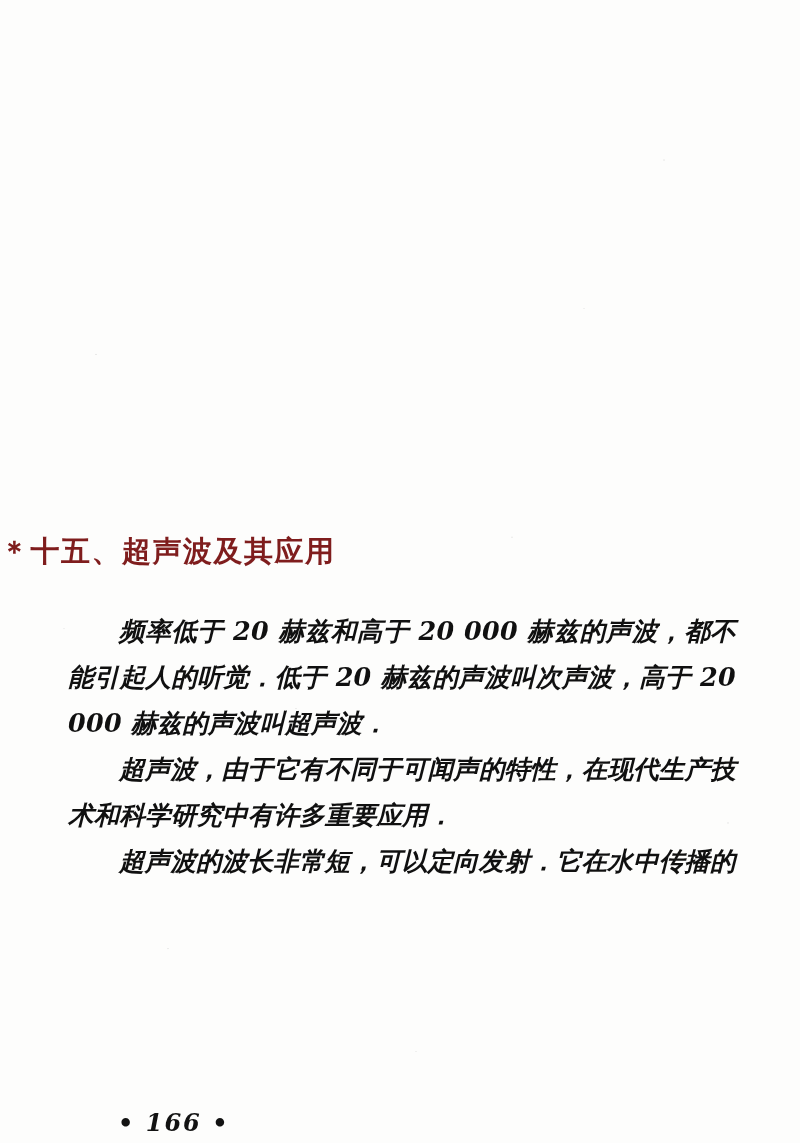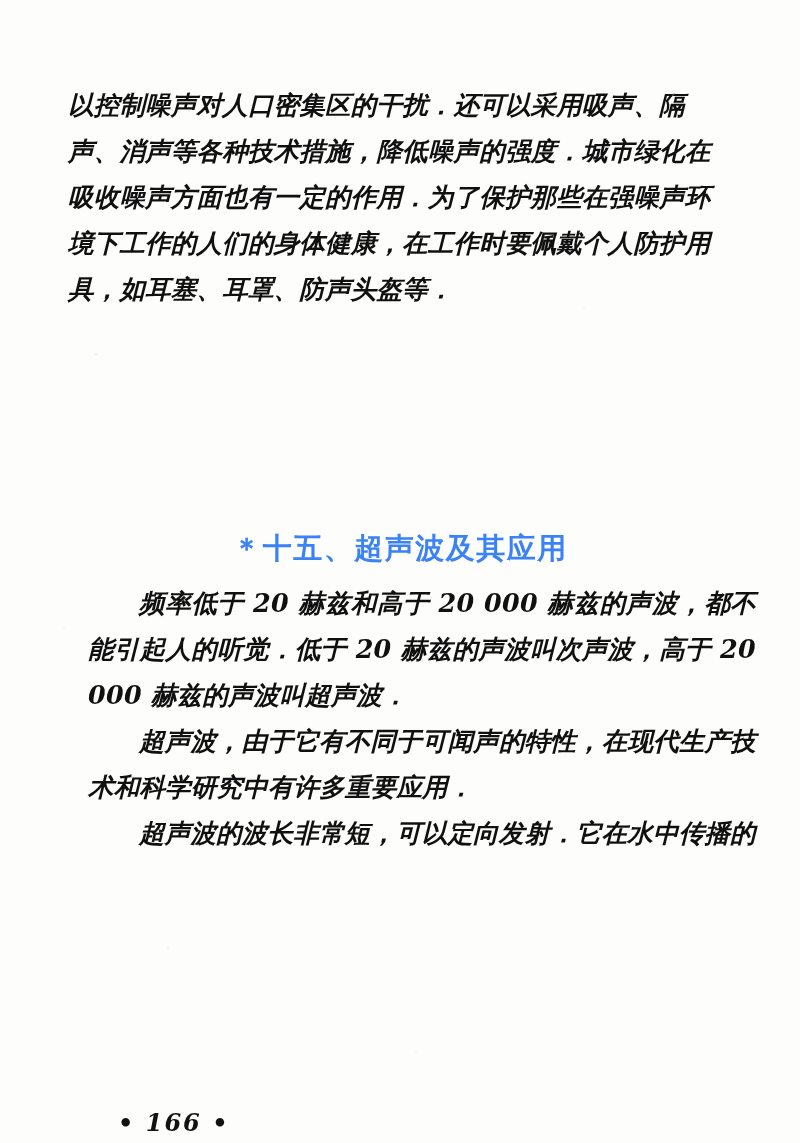--- a/index.html
+++ b/index.html
@@ -47,31 +47,31 @@
     text-indent: 0;
   }
   p.para.indent { text-indent: 2em; }
   p.para:last-child { text-align: left; }
 
   .heading {
     position: absolute;
     left: 0;
     top: 505px;
     width: 800px;
-    text-align: center;
-    color: #3b82f6;
+    text-align: left;
+    color: #7f1d1d;
     font-size: 29px;
     line-height: 44px;
     font-weight: 900;
     letter-spacing: 1.5px;
-    font-family: Liberation Mono, monospace;
+    font-family: Liberation Serif, serif;
   }
 
   .block-a { position: absolute; left: 68px; top: 82px; width: 668px; }
-  .block-b { position: absolute; left: 68px; top: 580px; width: 668px; margin-left: 20px; }
+  .block-b { position: absolute; left: 68px; top: 608px; width: 668px; }
 
   .footer {
     position: absolute;
     left: 118px;
     top: 1060px;
     color: #121212;
     font-size: 24px;
     font-weight: 800;
     font-style: italic;
     letter-spacing: 2px;
@@ -80,21 +80,20 @@
   }
 </style>
 </head>
 <body>
 
 <div class="page">
 
   <div class="grain"></div>
 
   <div class="block-a">
-    <p class="para">以控制噪声对人口密集区的干扰．还可以采用吸声、隔声、消声等各种技术措施，降低噪声的强度．城市绿化在吸收噪声方面也有一定的作用．为了保护那些在强噪声环境下工作的人们的身体健康，在工作时要佩戴个人防护用具，如耳塞、耳罩、防声头盔等．</p>
   </div>
 
   <h2 class="heading">＊十五、超声波及其应用</h2>
 
   <div class="block-b">
     <p class="para indent">频率低于 20 赫兹和高于 20 000 赫兹的声波，都不能引起人的听觉．低于 20 赫兹的声波叫次声波，高于 20 000 赫兹的声波叫超声波．</p>
     <p class="para indent">超声波，由于它有不同于可闻声的特性，在现代生产技术和科学研究中有许多重要应用．</p>
     <p class="para indent">超声波的波长非常短，可以定向发射．它在水中传播的</p>
   </div>
 

